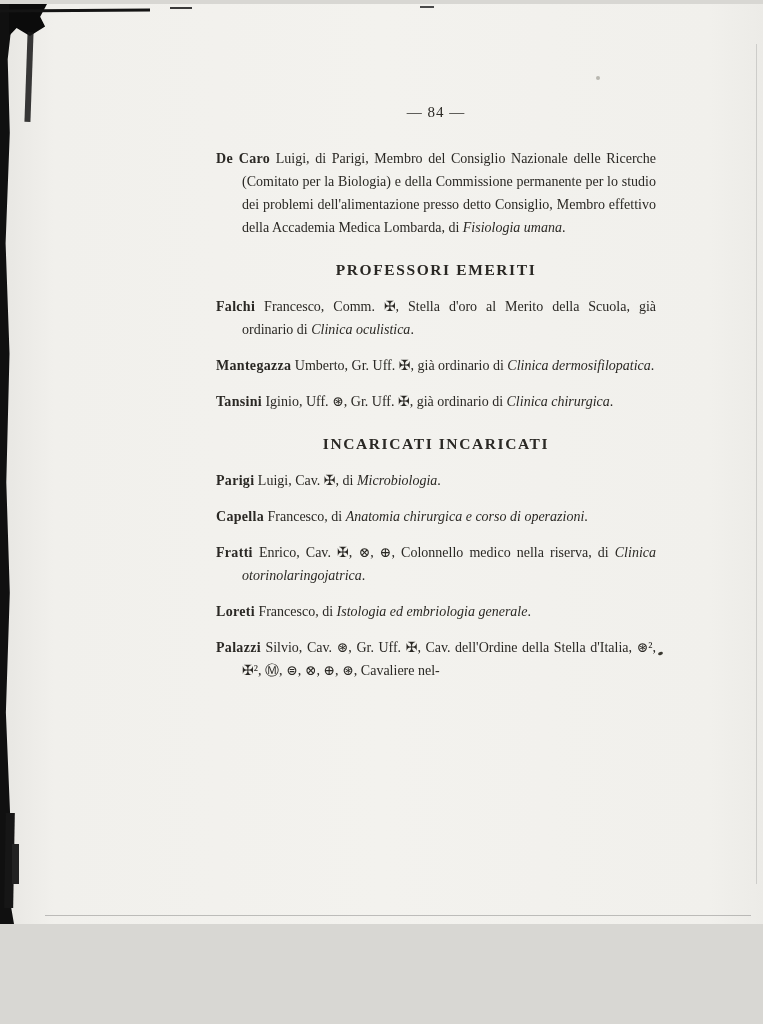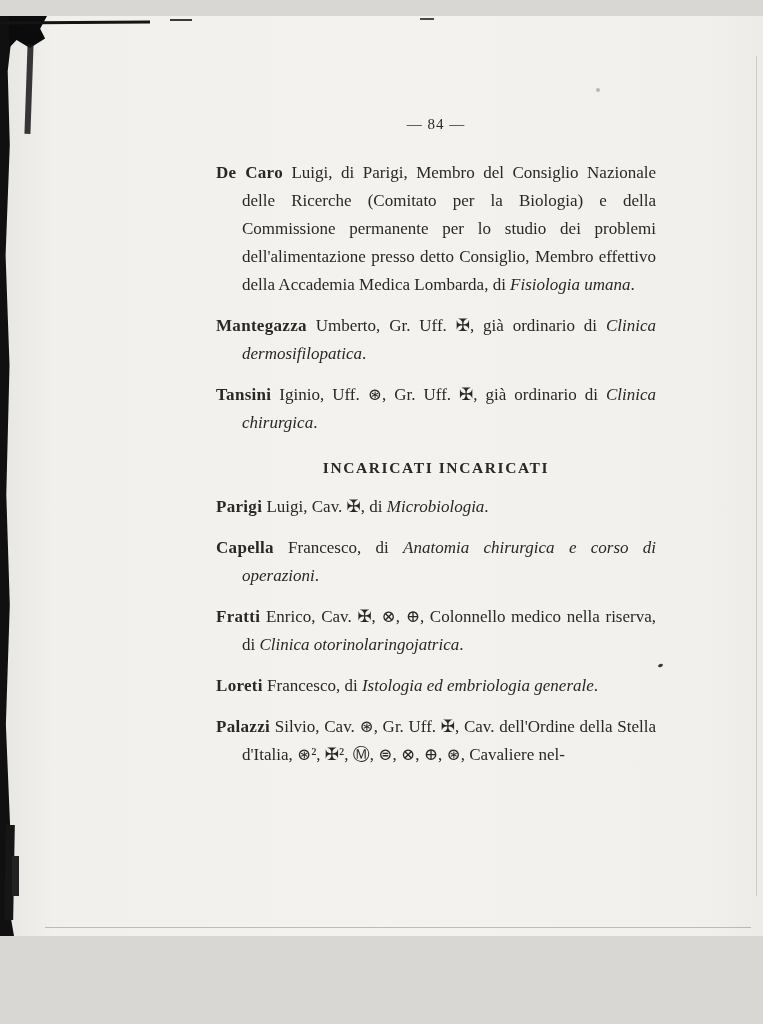--- a/index.html
+++ b/index.html
@@ -4,21 +4,21 @@
 <style>
   :root{
     --paper:#f1f0ec;
     --ink:#2a2824;
     --edge:#101010;
   }
   html,body{margin:0;padding:0;background:#d8d7d3;}
   .scan-page{
     position:relative;
     width:763px;height:920px;
-    margin:16px auto;
+    margin:4px auto;
     background:linear-gradient(90deg,#e7e6e2 0%, #f1f0ec 7%, #f3f2ee 50%, #f1f0ec 93%, #ecebe7 100%);
     overflow:hidden;
     font-family:"Liberation Serif","DejaVu Serif",serif;
   }
   
   .edge-left{
     position:absolute;left:0;top:0;bottom:0;width:14px;background:var(--edge);
     clip-path:polygon(0 0,100% 0,55% 6%,70% 14%,40% 26%,68% 38%,45% 52%,70% 64%,42% 77%,72% 88%,55% 96%,100% 100%,0 100%);
   }
   .blob-tl{
@@ -56,22 +56,22 @@
     text-align:center;
     font-size:15.5px;
     font-weight:bold;
     letter-spacing:1.6px;
     margin:22px 0 16px 0;
   }
   .entry{
     margin:0 0 13px 0;
     padding-left:26px;
     text-indent:-26px;
-    font-size:17px;
-    line-height:28px;
+    font-size:14px;
+    line-height:23px;
     text-align:justify;
     text-justify:inter-word;
   }
   .seg-bold{font-weight:bold;letter-spacing:.3px;}
   .seg-italic{font-style:italic;}
   .seg-normal{}
 </style>
 </head>
 <body>
 
@@ -87,20 +87,22 @@
   <div class="mark-bl2"></div>
   <div class="edge-bottom"></div>
   <div class="edge-right"></div>
   <div class="speck-1"></div>
   <div class="speck-2"></div>
 
   <div class="content">
     <div class="page-number">— 84 —</div>
     <div id="text-body">
         <p class="entry"><span class="seg-bold">De Caro</span><span class="seg-normal"> Luigi, di Parigi, Membro del Consiglio Nazionale delle Ricerche (Comitato per la Biologia) e della Commissione permanente per lo studio dei problemi dell'alimentazione presso detto Consiglio, Membro effettivo della Accademia Medica Lombarda, di </span><span class="seg-italic">Fisiologia umana</span><span class="seg-normal">.</span></p>
+        <div class="section-heading">PROFESSORI EMERITI</div>
+        <p class="entry"><span class="seg-bold">Falchi</span><span class="seg-normal"> Francesco, Comm. ✠, Stella d'oro al Merito della Scuola, già ordinario di </span><span class="seg-italic">Clinica oculistica</span><span class="seg-normal">.</span></p>
         <p class="entry"><span class="seg-bold">Mantegazza</span><span class="seg-normal"> Umberto, Gr. Uff. ✠, già ordinario di </span><span class="seg-italic">Clinica dermosifilopatica</span><span class="seg-normal">.</span></p>
         <p class="entry"><span class="seg-bold">Tansini</span><span class="seg-normal"> Iginio, Uff. ⊛, Gr. Uff. ✠, già ordinario di </span><span class="seg-italic">Clinica chirurgica</span><span class="seg-normal">.</span></p>
         <div class="section-heading">INCARICATI INCARICATI</div>
         <p class="entry"><span class="seg-bold">Parigi</span><span class="seg-normal"> Luigi, Cav. ✠, di </span><span class="seg-italic">Microbiologia</span><span class="seg-normal">.</span></p>
         <p class="entry"><span class="seg-bold">Capella</span><span class="seg-normal"> Francesco, di </span><span class="seg-italic">Anatomia chirurgica e corso di operazioni</span><span class="seg-normal">.</span></p>
         <p class="entry"><span class="seg-bold">Fratti</span><span class="seg-normal"> Enrico, Cav. ✠, ⊗, ⊕, Colonnello medico nella riserva, di </span><span class="seg-italic">Clinica otorinolaringojatrica</span><span class="seg-normal">.</span></p>
         <p class="entry"><span class="seg-bold">Loreti</span><span class="seg-normal"> Francesco, di </span><span class="seg-italic">Istologia ed embriologia generale</span><span class="seg-normal">.</span></p>
         <p class="entry"><span class="seg-bold">Palazzi</span><span class="seg-normal"> Silvio, Cav. ⊛, Gr. Uff. ✠, Cav. dell'Ordine della Stella d'Italia, ⊛², ✠², Ⓜ, ⊜, ⊗, ⊕, ⊛, Cavaliere nel-</span></p>
       </div>
   </div>

